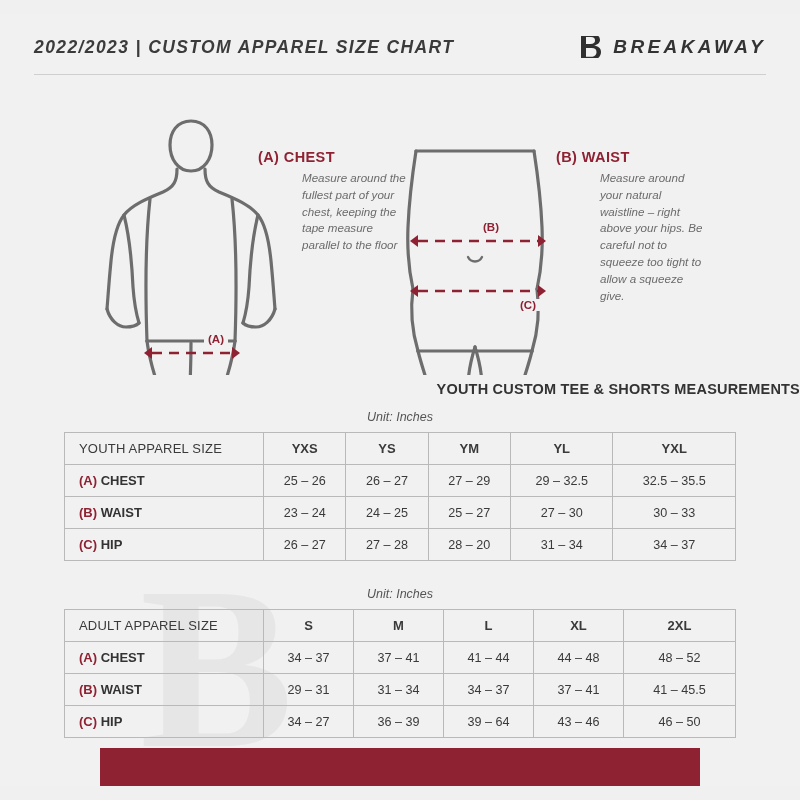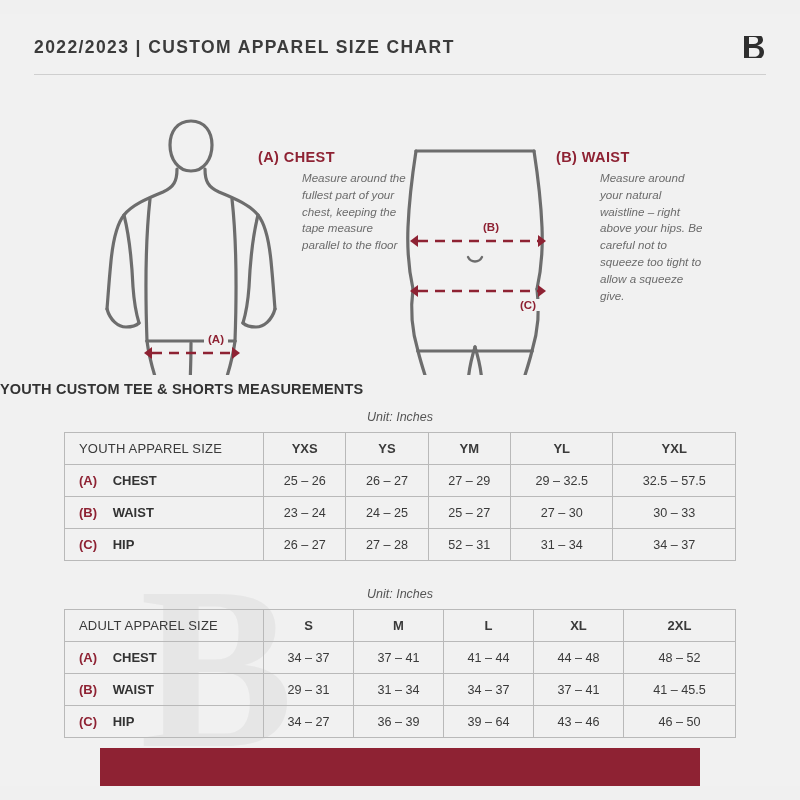--- a/index.html
+++ b/index.html
@@ -43,20 +43,21 @@
     z-index: 0;
   }
   
   .header {
     position: relative;
     z-index: 2;
     display: flex;
     align-items: center;
     justify-content: space-between;
     padding: 18px 34px 0 34px;
+    font-style: italic;
   }
   .header-title {
     font-size: 17.5px;
     font-weight: bold;
     letter-spacing: 1.4px;
     color: #3b3b3b;
     white-space: nowrap;
   }
   .brand {
     display: flex;
@@ -112,21 +113,21 @@
   .callout.chest { left: 258px; top: 74px; width: 150px; }
   .callout.waist { left: 556px; top: 74px; width: 150px; }
   .callout.hips  { left: 556px; top: 212px; width: 150px; }
   
   .table-block {
     position: relative;
     z-index: 2;
     margin-top: 6px;
   }
   .tbl-title {
-    text-align: left;
+    text-align: right;
     font-size: 14.5px;
     font-weight: bold;
     color: #333;
     letter-spacing: .2px;
   }
   .tbl-unit {
     text-align: center;
     font-size: 12.5px;
     font-style: italic;
     color: #555;
@@ -158,21 +159,20 @@
     width: 184px;
     font-size: 13px;
   }
   td.rowhead .mark {
     color: #8e2233;
     font-weight: bold;
   }
   td.rowhead .lbl {
     color: #333;
     font-weight: bold;
-    margin-left: 12px;
   }
   thead th.rowhead {
     font-weight: normal;
     color: #3a3a3a;
     letter-spacing: .2px;
   }
   .footer-bar {
     position: absolute;
     left: 100px;
     bottom: 0;
@@ -195,20 +195,21 @@
       <div class="brand">
         <span class="brand-mark">
           <svg width="26" height="30" viewBox="0 0 26 30">
             <path d="M4 2 H15 C21 2 23 5 23 8 C23 11 20 13 17 13.5 C21 14 24 16 24 20 C24 25 20 28 14 28 H4 Z" fill="#2f2f2f"></path>
             <path d="M9 5 H14 C17 5 18 6.5 18 8.5 C18 10.5 16.5 12 13.5 12 H9 Z" fill="#f1f1f1"></path>
             <path d="M9 16 H14.5 C18 16 19.5 17.5 19.5 20 C19.5 23 17.5 24.8 14 24.8 H9 Z" fill="#f1f1f1"></path>
             <path d="M0 0 L26 0 L22 4 L4 4 Z" fill="#f1f1f1"></path>
             <path d="M0 30 L26 30 L22 26 L4 26 Z" fill="#f1f1f1"></path>
           </svg>
         </span>
+        <span class="brand-name">BREAKAWAY</span>
       </div>
     </div>
 
     <div class="rule"></div>
 
     <div class="figures">
       <svg class="fig-svg" width="800" height="300" viewBox="0 0 800 300">
 
         <g fill="none" stroke="#6d6d6d" stroke-width="3.2" stroke-linecap="round" stroke-linejoin="round">
 
@@ -306,41 +307,41 @@
         <tbody>
           <tr>
             <td class="rowhead">
               <span class="mark">(A)</span>
               <span class="lbl">CHEST</span>
             </td>
             <td>25 – 26</td>
             <td>26 – 27</td>
             <td>27 – 29</td>
             <td>29 – 32.5</td>
-            <td>32.5 – 57.5</td>
+            <td>32.5 – 35.5</td>
           </tr>
           <tr>
             <td class="rowhead">
               <span class="mark">(B)</span>
               <span class="lbl">WAIST</span>
             </td>
             <td>23 – 24</td>
             <td>24 – 25</td>
             <td>25 – 27</td>
             <td>27 – 30</td>
             <td>30 – 33</td>
           </tr>
           <tr>
             <td class="rowhead">
               <span class="mark">(C)</span>
               <span class="lbl">HIP</span>
             </td>
             <td>26 – 27</td>
             <td>27 – 28</td>
-            <td>52 – 31</td>
+            <td>28 – 20</td>
             <td>31 – 34</td>
             <td>34 – 37</td>
           </tr>
         </tbody>
       </table>
     </div>
 
     <div class="table-block" style="margin-top:26px;">
       <div class="tbl-unit">Unit: Inches</div>
       <table>

